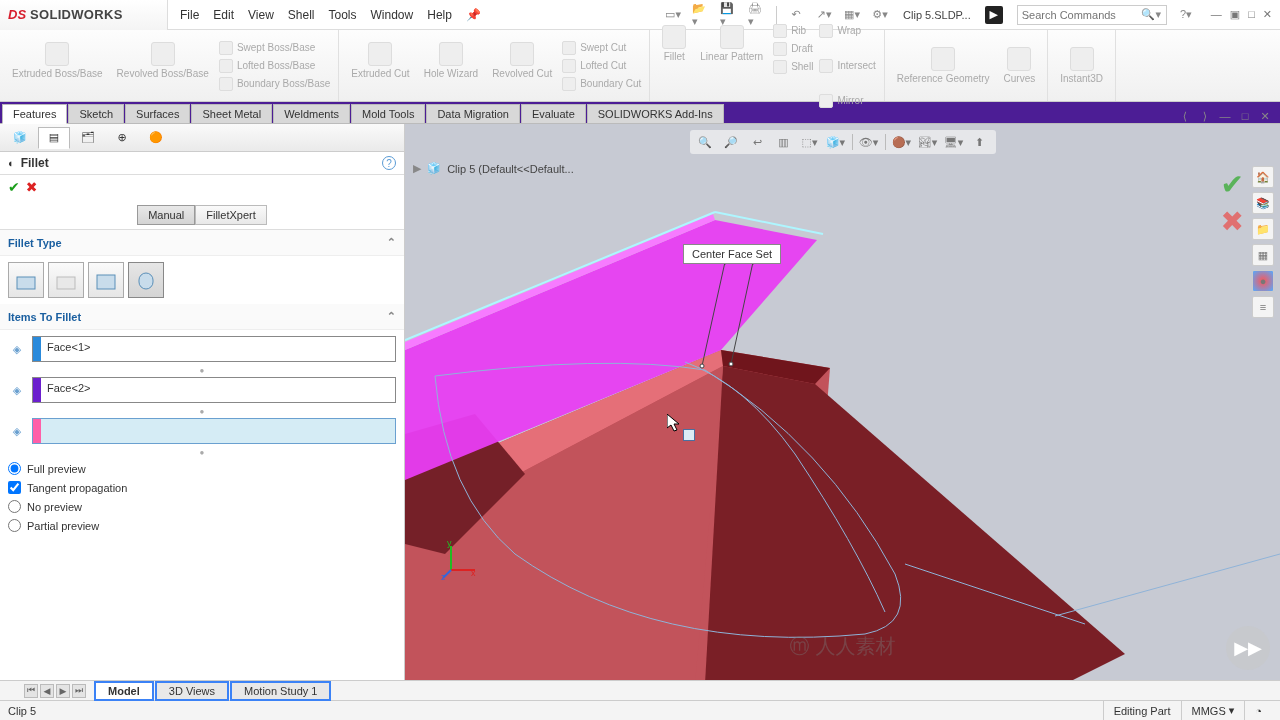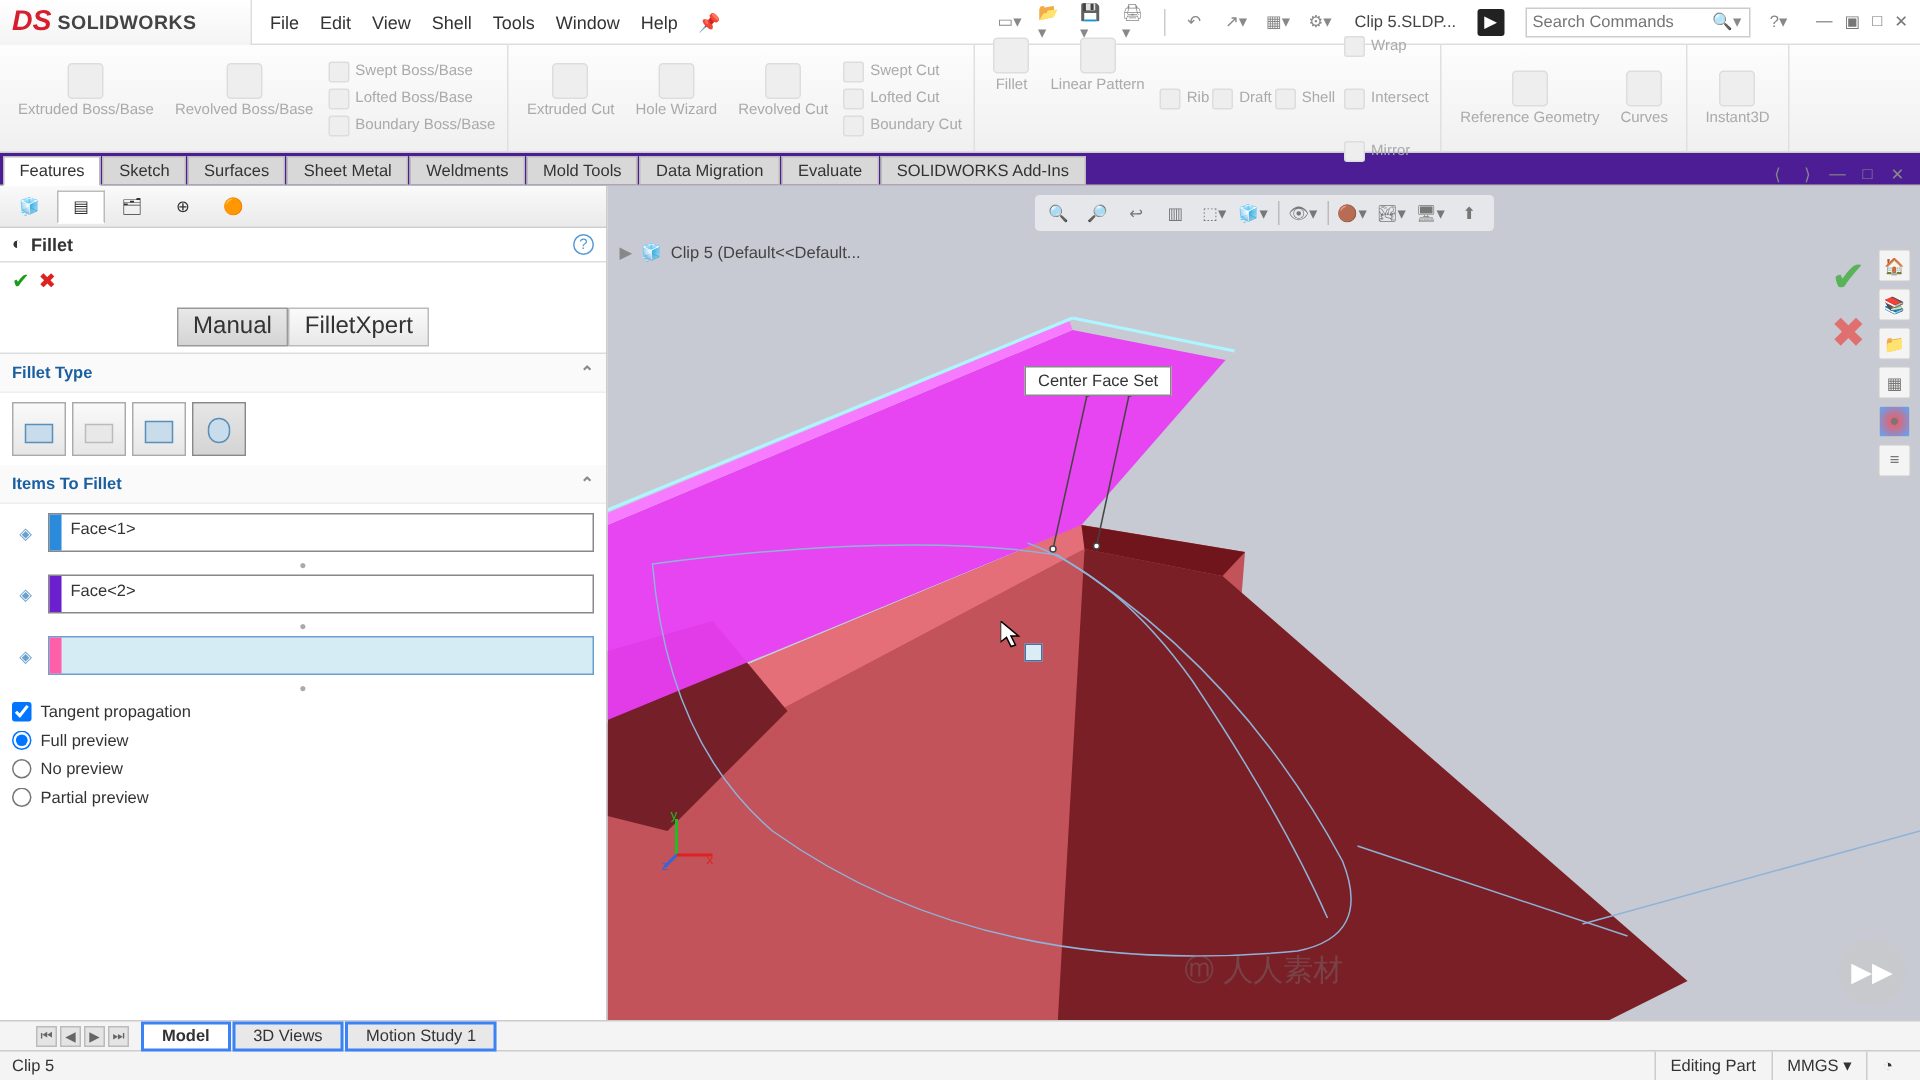--- a/index.html
+++ b/index.html
@@ -1,21 +1,21 @@
 <!DOCTYPE html>
 <html><head>
 <meta charset="utf-8">
 <style>
 * { box-sizing: border-box; margin: 0; padding: 0; font-family: "Segoe UI", Arial, sans-serif; }
 body { width: 1280px; height: 720px; overflow: hidden; background: #f0f0f0; font-size: 11px; color: #333; user-select: none; }
 
 
 .titlebar { height: 30px; background: #fff; display: flex; align-items: center; border-bottom: 1px solid #ddd; }
 .logo { width: 168px; height: 30px; display: flex; align-items: center; padding-left: 8px; background: linear-gradient(#fff,#f4f4f4); border-right: 1px solid #ddd; }
-.logo .ds { color: #d71e2d; font-weight: bold; font-size: 19px; font-style: italic; margin-right: 4px; }
+.logo .ds { color: #d71e2d; font-weight: bold; font-size: 13px; font-style: italic; margin-right: 4px; }
 .logo .sw { color: #444; font-weight: 600; font-size: 13px; letter-spacing: 0.3px; }
 .menu { display: flex; gap: 14px; padding: 0 12px; }
 .menu span { font-size: 12px; }
 .titlebar .spacer { flex: 1; }
 .tb-icons { display: flex; align-items: center; gap: 10px; padding: 0 8px; }
 .tb-icons .ico, .tb-icons .sep { width: 18px; height: 18px; display:flex; align-items:center; justify-content:center; color:#888; }
 .sep { border-left: 1px solid #ccc; width:1px !important; }
 .doc-label { font-size: 11px; color:#444; padding: 0 4px; }
 .play { width: 18px; height: 18px; background:#222; display:flex; align-items:center; justify-content:center; color:#fff; border-radius:2px; }
 .search { display:flex; align-items:center; border:1px solid #ccc; height:20px; width:150px; margin-left:4px; }
@@ -45,21 +45,21 @@
 .panel-tabs { height:28px; background:linear-gradient(#fafafa,#eaeaea); border-bottom:1px solid #ccc; display:flex; align-items:center; padding:0 4px; gap:2px; }
 .panel-tabs .ptab { width:32px; height:22px; display:flex; align-items:center; justify-content:center; border:1px solid transparent; }
 .panel-tabs .ptab.active { background:#fff; border:1px solid #bbb; border-bottom:1px solid #fff; }
 .pm-title { display:flex; align-items:center; padding:4px 8px; border-bottom:1px solid #ddd; }
 .pm-title .ti { font-weight:bold; font-size:12px; }
 .pm-title .help { margin-left:auto; color:#5a9bd5; border:1px solid #5a9bd5; border-radius:50%; width:14px; height:14px; display:flex; align-items:center; justify-content:center; font-size:10px; }
 .pm-okrow { display:flex; gap:6px; padding:4px 8px; }
 .pm-okrow .ok { color:#1a9e1a; font-size:14px; }
 .pm-okrow .cx { color:#d22; font-size:14px; }
 .pm-tabs { display:flex; justify-content:center; padding:6px 0 4px; border-bottom:1px solid #ddd; }
-.pm-tabs .btn { padding:3px 10px; font-size:16px; border:1px solid #bbb; background:linear-gradient(#fafafa,#e8e8e8); }
+.pm-tabs .btn { padding:3px 10px; font-size:11px; border:1px solid #bbb; background:linear-gradient(#fafafa,#e8e8e8); }
 .pm-tabs .btn.active { background:linear-gradient(#e8e8e8,#d4d4d4); border-color:#999; }
 .sec-head { display:flex; align-items:center; padding:6px 8px; background:#fafafa; border-bottom:1px solid #eee; font-weight:600; color:#1a5fa0; font-size:11px; }
 .sec-head .chev { margin-left:auto; color:#888; }
 .sec-body { padding:6px 8px; }
 .ftype { display:flex; gap:4px; }
 .ftype .ft { width:36px; height:36px; border:1px solid #aaa; background:linear-gradient(#fafafa,#e6e6e6); display:flex; align-items:center; justify-content:center; }
 .ftype .ft.sel { background:linear-gradient(#e6e6e6,#d4d4d4); border-color:#888; }
 .itemrow { display:flex; align-items:flex-start; gap:6px; margin-bottom:4px; }
 .itemrow .sideic { width:18px; height:18px; margin-top:4px; display:flex; align-items:center; justify-content:center; color:#6aa0d0; }
 .selbox { flex:1; border:1px solid #888; height:26px; display:flex; }
@@ -204,21 +204,21 @@
   <div class="rgroup">
       <div class="row">
     <div class="big">
           <div class="ic"></div>
           <span>Fillet</span>
         </div>
     <div class="big">
           <div class="ic"></div>
           <span>Linear Pattern</span>
         </div>
-    <div style="display:flex;gap:2px;">
+    <div style="display:flex;flex-direction:column;gap:2px;">
       <div class="mini">
             <div class="ic"></div>
             <span>Rib</span>
           </div>
       <div class="mini">
             <div class="ic"></div>
             <span>Draft</span>
           </div>
       <div class="mini">
             <div class="ic"></div>
@@ -357,26 +357,26 @@
       <div class="dragdot">●</div>
       <div class="itemrow">
         <div class="sideic">◈</div>
         <div class="selbox active">
           <div class="swatch" style="background:#ff5fa8;"></div>
           <div class="txt"></div>
         </div>
       </div>
       <div class="dragdot">●</div>
       <div class="check">
+          <input type="radio" name="pv" checked="" style="">
+          <span>Full preview</span>
+        </div>
+      <div class="check">
           <input type="checkbox" checked="" style="">
           <span>Tangent propagation</span>
-        </div>
-      <div class="check">
-          <input type="radio" name="pv" checked="" style="">
-          <span>Full preview</span>
         </div>
       <div class="check">
           <input type="radio" name="pv" style="">
           <span>No preview</span>
         </div>
       <div class="check">
           <input type="radio" name="pv" style="">
           <span>Partial preview</span>
         </div>
     </div>

